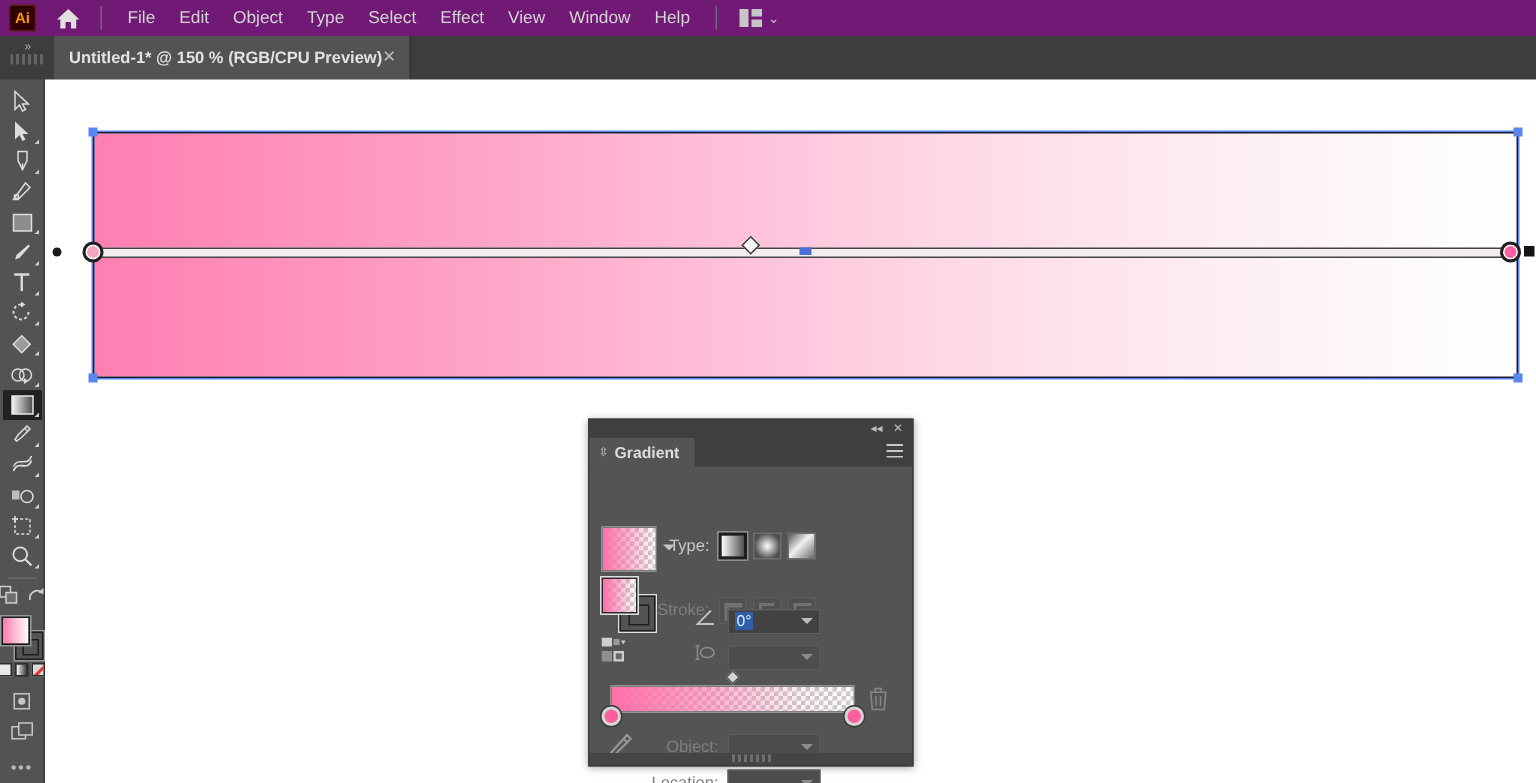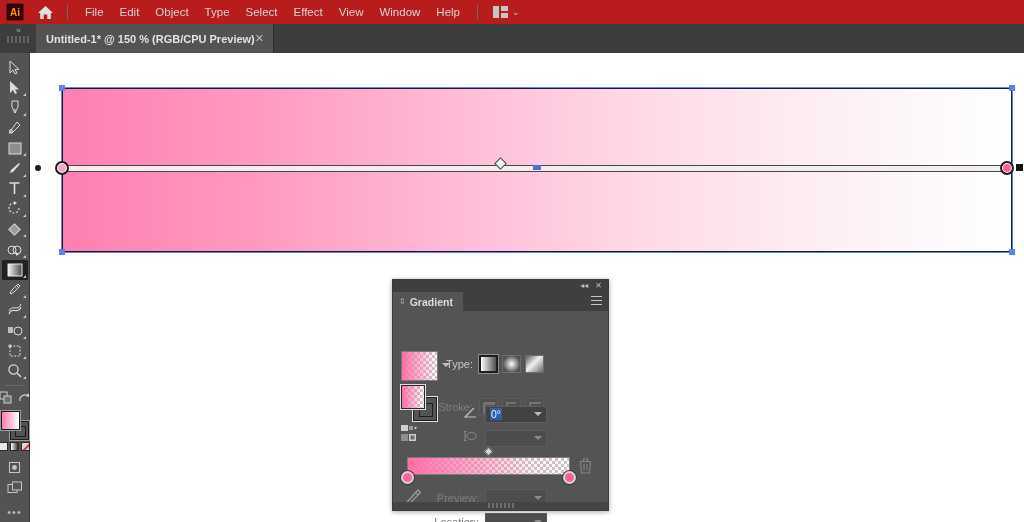--- a/index.html
+++ b/index.html
@@ -8,21 +8,21 @@
     overflow: hidden;
     background: #535353;
     font-family: "Liberation Sans", sans-serif;
     -webkit-font-smoothing: antialiased;
   }
   .app { position: relative; width: 1024px; height: 522px; }
 
   
   .menubar {
     position: absolute; left: 0; top: 0; width: 1024px; height: 24px;
-    background: #b91c1c; display: flex; align-items: center;
+    background: #701a75; display: flex; align-items: center;
   }
   .ai-logo {
     width: 18px; height: 18px; margin-left: 6px;
     background: #330000; border: 1px solid #5a1a1a; border-radius: 2px;
     color: #ff9a00; font-size: 10px; font-weight: bold;
     display: flex; align-items: center; justify-content: center;
     font-family: "Liberation Sans", sans-serif;
   }
   .home-btn {
     width: 26px; height: 24px; margin-left: 8px;
@@ -594,21 +594,21 @@
         </span>
 
         <span style="position:absolute;left:10px;top:176px;">
           <svg width="20" height="24" viewBox="0 0 20 24">
               <path d="M15 3 L17.5 5.5 L8 15 L4.5 18 L3 16.5 L6 13 Z" fill="none" stroke="#9a9a9a" stroke-width="1.3"></path>
               <path d="M12.6 5.4 L15.1 7.9" stroke="#9a9a9a" stroke-width="1.2"></path>
             </svg>
         </span>
 
         <div class="row" style="left:36px;top:178px;">
-          <span class="row-label dim" style="width:50px;margin-right:6px;">Preview:</span>
+          <span class="row-label dim" style="width:50px;margin-right:6px;">Object:</span>
           <span class="field dim" style="width:62px;">
             <span></span>
             <span class="caret"></span>
           </span>
         </div>
 
         <div class="row" style="left:36px;top:202px;">
           <span class="row-label dim" style="width:50px;margin-right:6px;">Location:</span>
           <span class="field dim" style="width:62px;">
             <span></span>

